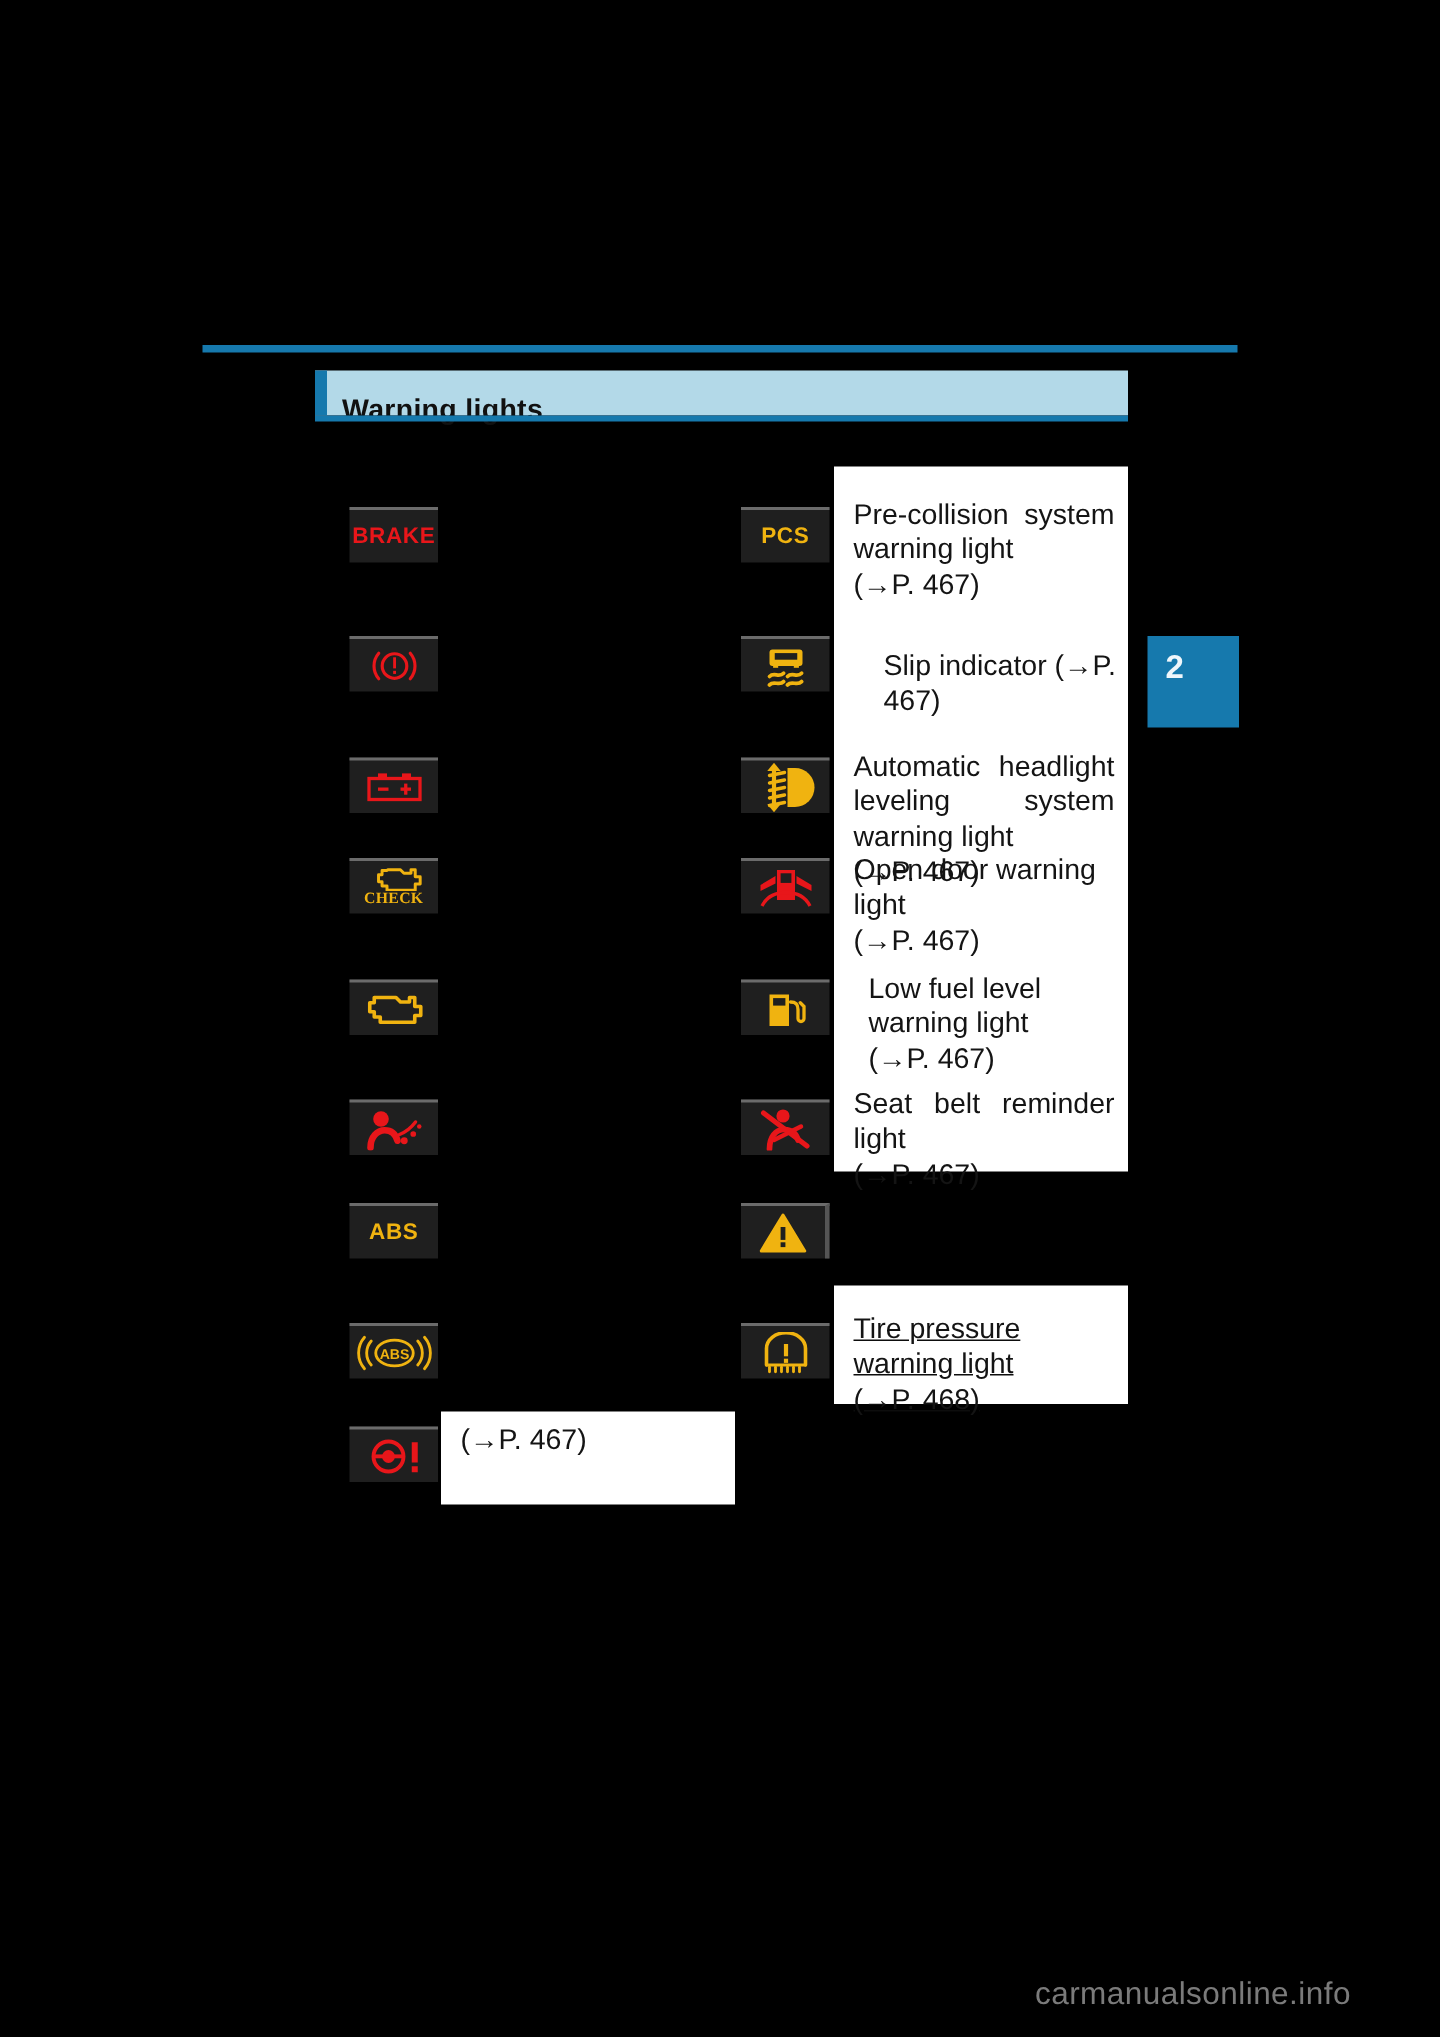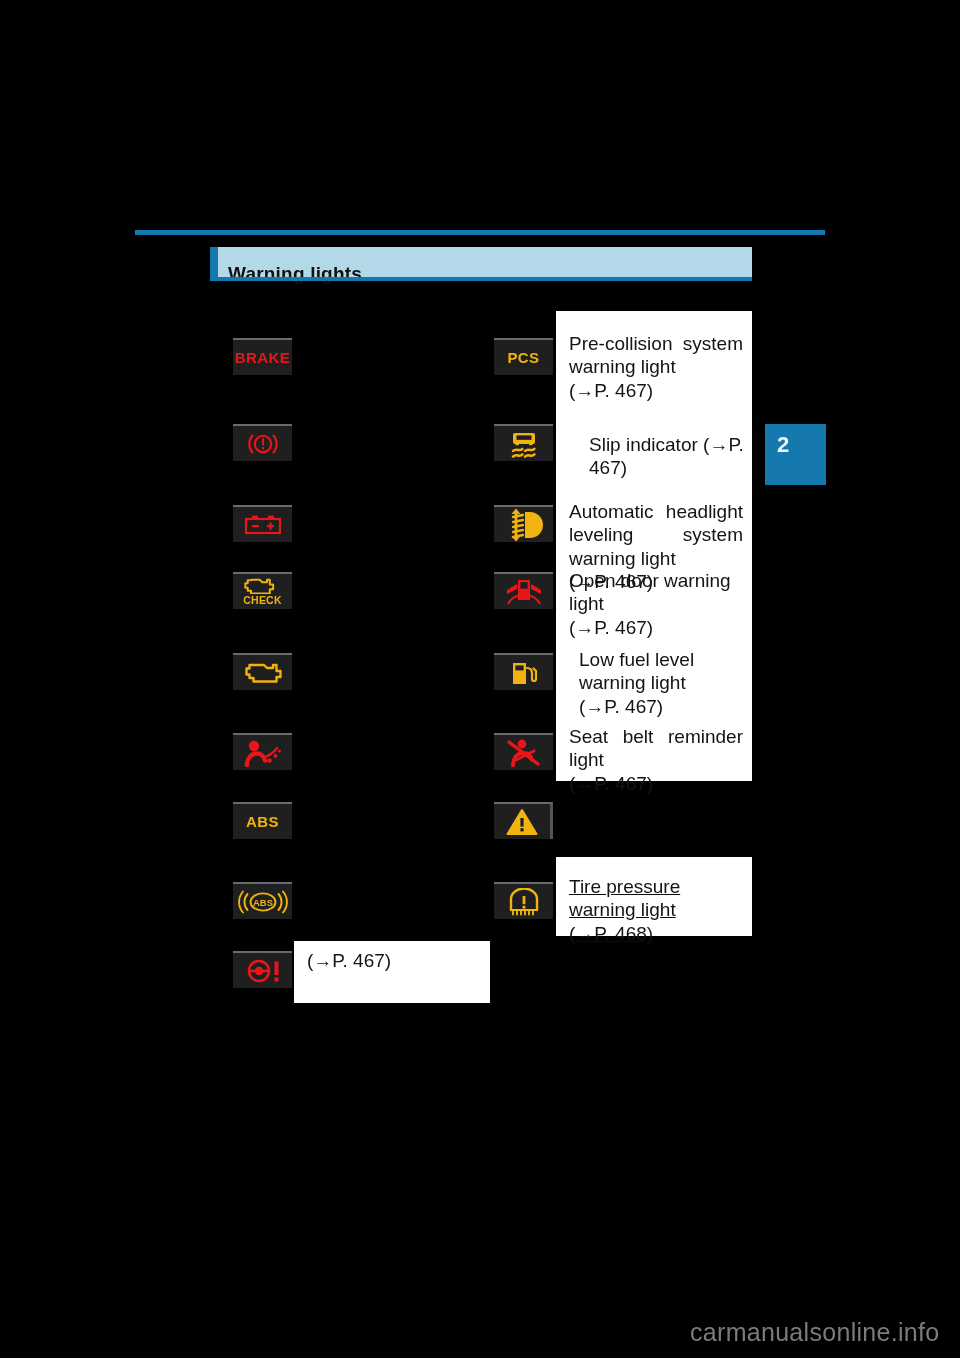--- a/index.html
+++ b/index.html
@@ -84,21 +84,21 @@
     font-size: 22px;
     font-weight: bold;
     color: #eef6fb;
   }
 
   
   .watermark {
     position: absolute;
     left: 690px;
     top: 1318px;
-    font-size: 25px;
+    font-size: 21px;
     letter-spacing: 0.3px;
     color: #7b7b7b;
     font-family: "Liberation Sans", sans-serif;
   }
 
   
   .icon-box {
     position: absolute;
     width: 59px;
     height: 37px;
@@ -178,21 +178,21 @@
       <rect x="3" y="6" width="34" height="14" fill="none" stroke="#e8161a" stroke-width="2.2"></rect>
       <rect x="9" y="2.6" width="6" height="3.4" fill="#e8161a"></rect>
       <rect x="25" y="2.6" width="6" height="3.4" fill="#e8161a"></rect>
       <rect x="9" y="12" width="7" height="2.2" fill="#e8161a"></rect>
       <rect x="24" y="12" width="7" height="2.2" fill="#e8161a"></rect>
       <rect x="26.4" y="9.4" width="2.2" height="7.4" fill="#e8161a"></rect>
     </svg>
   </div>
 
   <div class="icon-box" style="left:233px; top:572px;">
-    <div style="display:flex;flex-direction:column;align-items:flex-start;justify-content:center;line-height:1;">
+    <div style="display:flex;flex-direction:column;align-items:flex-end;justify-content:center;line-height:1;font-family:Liberation Serif, serif;">
       <svg class="icon-svg" width="32" height="17" viewBox="0 0 34 18">
         <path d="M9 3 h9 l2.5 2.5 h5 v-2.5 h3 v5 h3.5 v5 h-3.5 v4.5 h-20 v-3 h-3.5 v-3 h-2.5 v-5 h2.5 v-3 h3.5 z" fill="none" stroke="#f0b310" stroke-width="2.1" stroke-linejoin="round"></path>
       </svg>
       <span style="font-size:10.5px;font-weight:bold;color:#f0b310;letter-spacing:0.2px;margin-top:1px;">CHECK</span>
     </div>
   </div>
 
   <div class="icon-box" style="left:233px; top:653px;">
     <svg class="icon-svg" width="40" height="22" viewBox="0 0 40 22">
       <path d="M11 3 h10 l3 3 h6 v-3 h3.5 v6 h4 v6 h-4 v4.5 h-23 v-3.5 h-4 v-3.5 h-3 v-6 h3 v-3.5 h4 z" fill="none" stroke="#f0b310" stroke-width="2.4" stroke-linejoin="round"></path>

